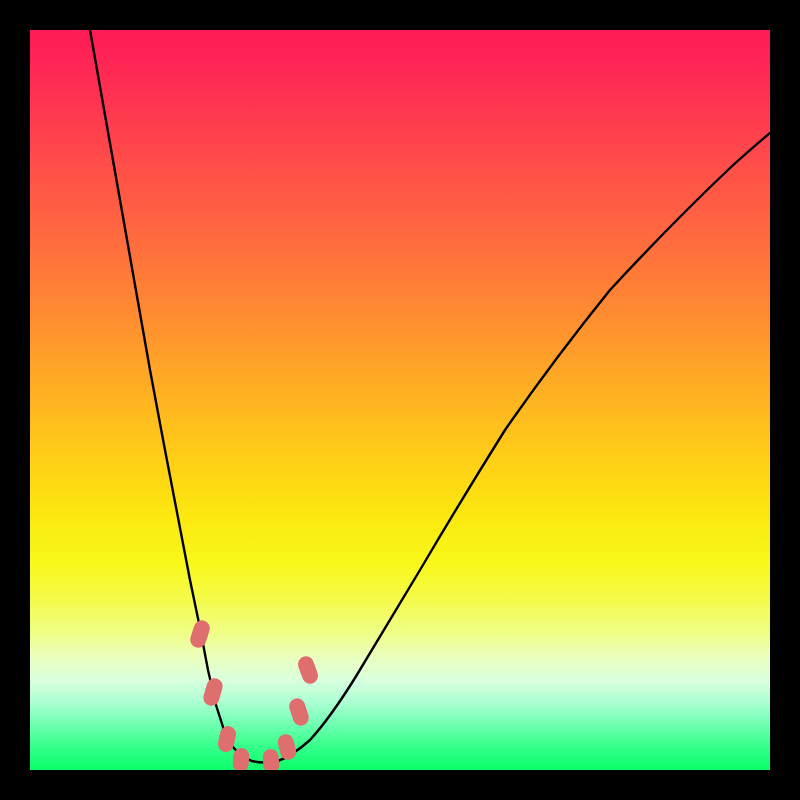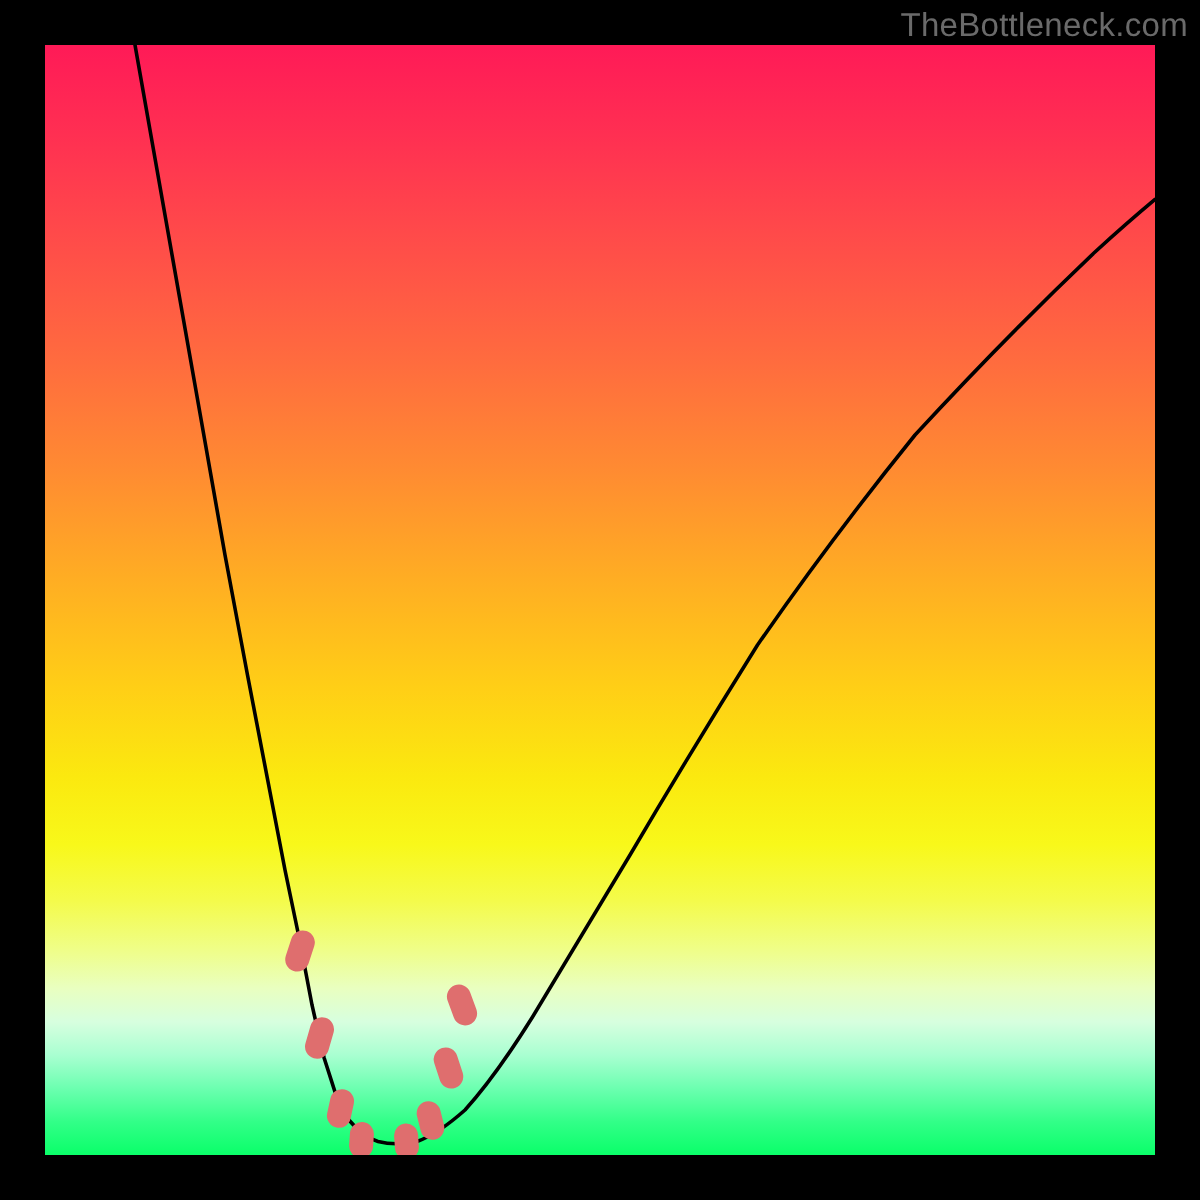--- a/index.html
+++ b/index.html
@@ -59,21 +59,20 @@
     color: #6a6a6a;
     font-size: 22px;
     letter-spacing: 0.2px;
     font-weight: 400;
   }
 </style>
 </head>
 <body>
 
 <div class="frame">
-  <div class="watermark">TheBottleneck.com</div>
   <div class="plot">
     <svg viewBox="0 0 740 740" preserveAspectRatio="none">
       <path fill="none" stroke="#000" stroke-width="2.4" stroke-linecap="round" d="M 60 0
                L 75 85
                L 90 170
                L 105 255
                L 120 340
                L 135 420
                L 150 498
                L 160 550

